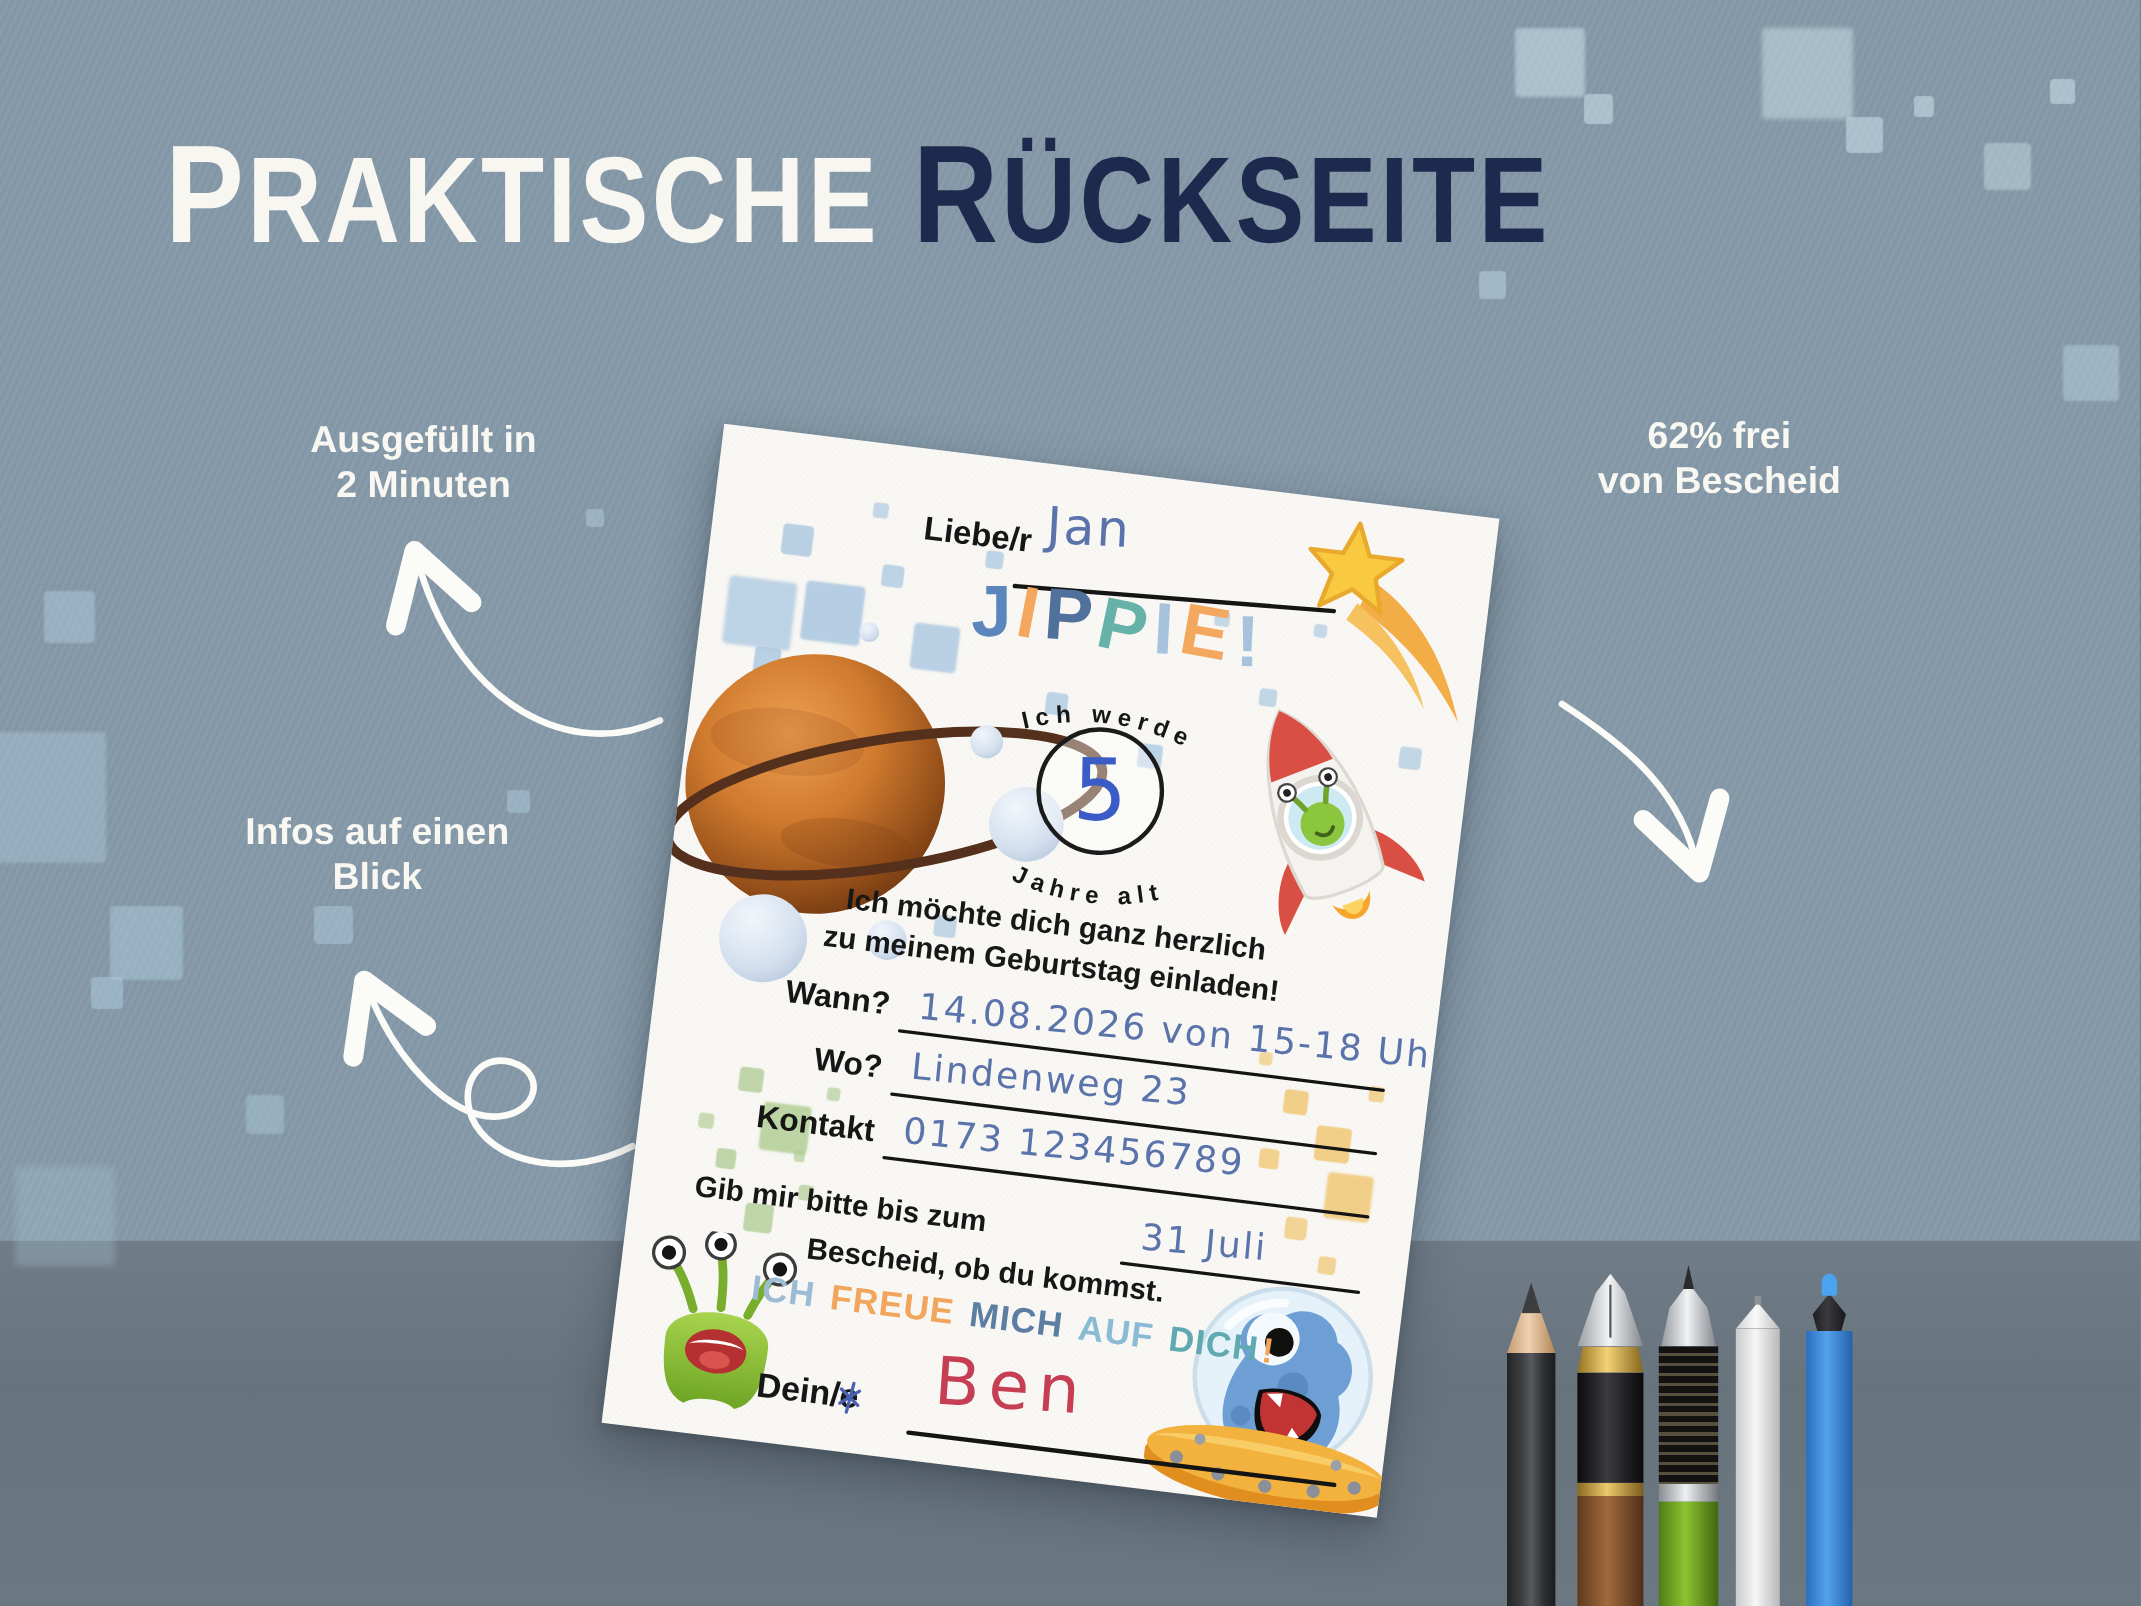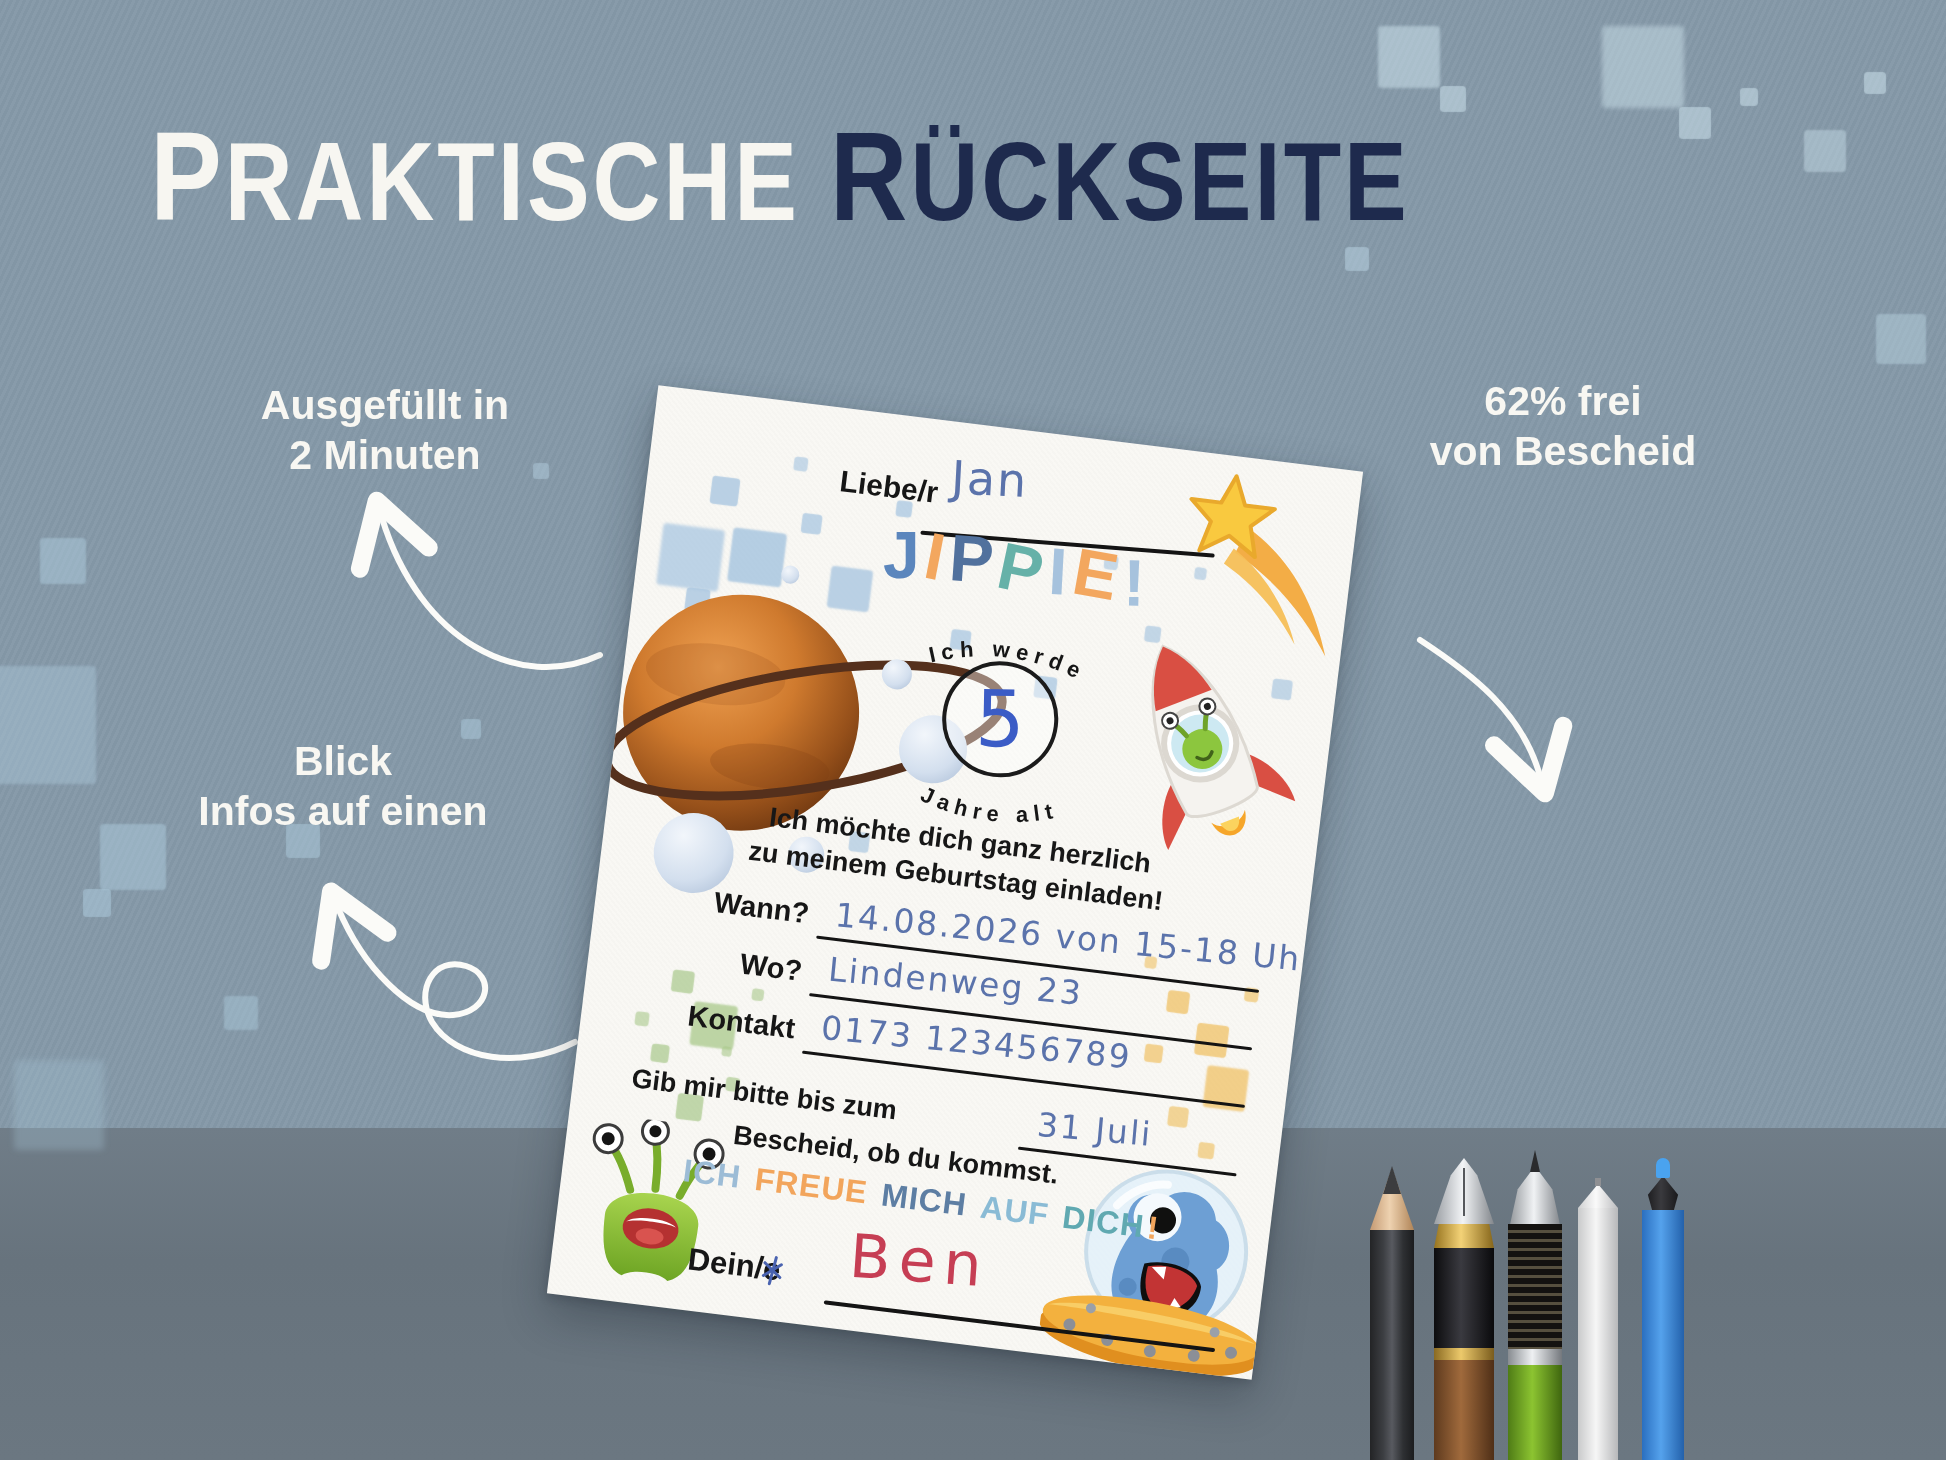--- a/index.html
+++ b/index.html
@@ -28,21 +28,21 @@
   .title{position:absolute;top:40px;left:0;width:1560px;text-align:center;
     font-size:94px;font-weight:700;letter-spacing:3px;color:#f7f6f1;
     transform:scaleY(1.18);transform-origin:top center;white-space:nowrap;}
   .title .tw{display:inline-block;text-transform:uppercase;}
   .title .tw::first-letter{font-size:1.14em;}
   .title .accent{color:#1e2a4d;margin-left:30px;}
   .subtitle{position:absolute;top:200px;left:0;width:1566px;text-align:center;
     font-size:47px;font-weight:700;color:#f6f5ef;letter-spacing:.5px;}
   
   .callout{position:absolute;text-align:center;color:#f8f7f2;font-weight:700;
-    font-size:41px;line-height:1.22;}
+    font-size:34px;line-height:1.22;}
   .co-tl{left:185px;top:380px;width:400px;}
   .co-tr{left:1363px;top:376px;width:400px;}
   .co-bl{left:143px;top:736px;width:400px;}
   .co-br{left:1345px;top:812px;width:400px;}
   
   .arrows{position:absolute;inset:0;pointer-events:none;}
   
   .card{position:absolute;left:600px;top:425px;width:710px;height:915px;
     background:#f9f8f4;transform:rotate(7deg);overflow:hidden;
     box-shadow:0 20px 45px rgba(20,30,40,.30), 0 4px 10px rgba(20,30,40,.18);}
@@ -170,22 +170,22 @@
 
   <div class="callout co-tl">
       <div>Ausgefüllt in</div>
       <div>2 Minuten</div>
     </div>
   <div class="callout co-tr">
       <div>62% frei</div>
       <div>von Bescheid</div>
     </div>
   <div class="callout co-bl">
+      <div>Infos auf einen</div>
       <div>Blick</div>
-      <div>Infos auf einen</div>
     </div>
 
   <svg class="arrows" width="1946" height="1460" viewBox="0 0 1946 1460">
     <defs>
       <marker id="ah" markerWidth="16" markerHeight="16" refX="10" refY="8" orient="auto">
         <path d="M3,2 L13,8 L3,14" fill="none" stroke="#fbfbf8" stroke-width="3" stroke-linecap="round" stroke-linejoin="round"></path>
       </marker>
     </defs>
     <g fill="none" stroke="#fbfbf8" stroke-width="6" stroke-linecap="round">
       <path d="M600,655 C520,692 420,642 382,518" marker-end="url(#ah)"></path>

